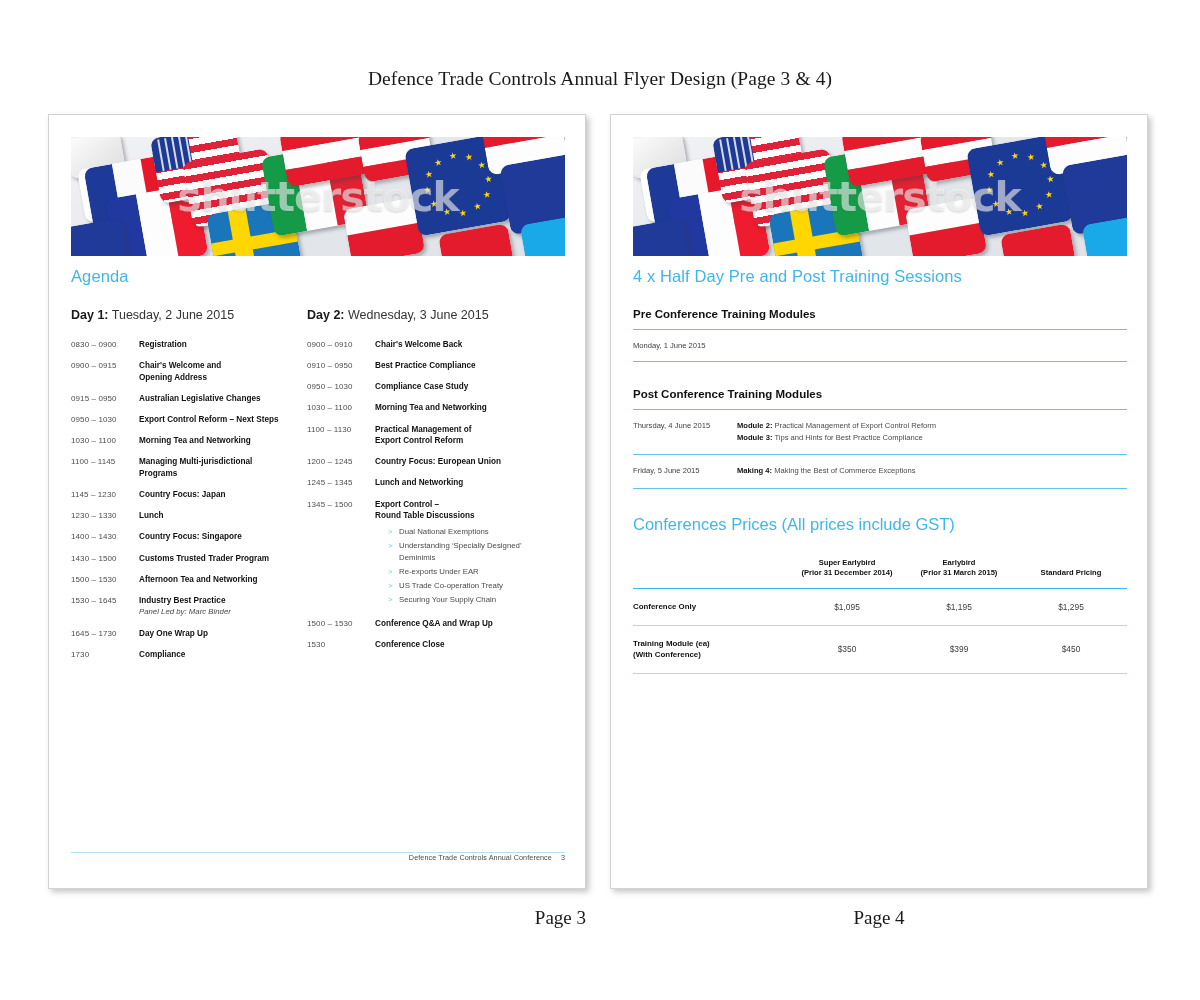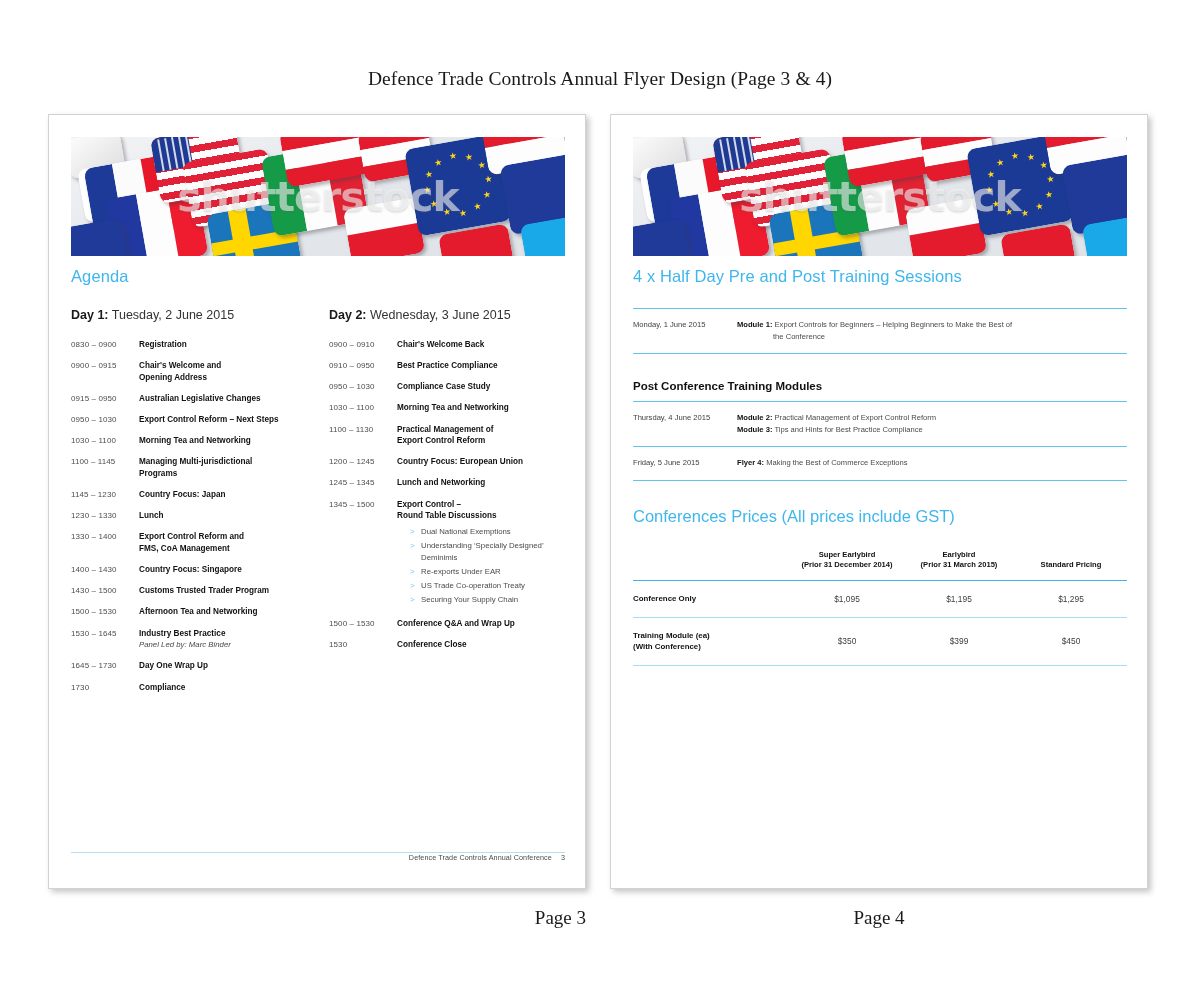--- a/index.html
+++ b/index.html
@@ -97,21 +97,21 @@
   }
   .sec-title {
     color: #3fb6ec;
     font-size: 16.5px;
     font-weight: 400;
     margin: 0 0 22px 0;
     letter-spacing: .1px;
   }
 
   
-  .agenda-cols { display: flex; gap: 22px; }
+  .agenda-cols { display: flex; }
   .agenda-col { width: 236px; }
   .day-head {
     font-size: 12.5px;
     color: #1a1a1a;
     margin-bottom: 17px;
     white-space: nowrap;
   }
   .day-head b { font-weight: 700; }
   .day-head span { font-weight: 400; color: #333; }
   .agenda-row { display: flex; margin-bottom: 9.5px; }
@@ -366,26 +366,20 @@
           <div class="agenda-row">
             <div class="a-time">1145 – 1230</div>
             <div>
               <div class="a-title">Country Focus: Japan</div>
             </div>
           </div>
           <div class="agenda-row">
             <div class="a-time">1230 – 1330</div>
             <div>
               <div class="a-title">Lunch</div>
-            </div>
-          </div>
-          <div class="agenda-row">
-            <div class="a-time">1330 – 1400</div>
-            <div>
-              <div class="a-title">Export Control Reform and<br>FMS, CoA Management</div>
             </div>
           </div>
           <div class="agenda-row">
             <div class="a-time">1400 – 1430</div>
             <div>
               <div class="a-title">Country Focus: Singapore</div>
             </div>
           </div>
           <div class="agenda-row">
             <div class="a-time">1430 – 1500</div>
@@ -600,49 +594,46 @@
         <div class="key" style="left: 370px; top: 92px; width: 70px; height: 40px; transform: rotate(-10deg);">
           <div style="position:absolute;inset:0;background:#e31b2d"></div>
         </div>
       </div>
     <div class="watermark">shutterstock</div>
   </div>
 
   <div class="content">
     <div class="sec-title">4 x Half Day Pre and Post Training Sessions</div>
 
+    <div class="sub-head">Pre Conference Training Modules</div>
     <div class="rule"></div>
     <div id="pre-modules">
         <div class="mod-block">
           <div class="mod-date">Monday, 1 June 2015</div>
-          <div class="mod-body">
-            <div><b>Module 1:</b> Export Controls for Beginners – Helping Beginners to Make the Best of</div>
-            <div class="mod-indent">the Conference</div>
-          </div>
         </div>
         <div class="rule"></div>
       </div>
 
     <div class="spacer-26"></div>
 
     <div class="sub-head">Post Conference Training Modules</div>
     <div class="rule"></div>
     <div id="post-modules">
         <div class="mod-block">
           <div class="mod-date">Thursday, 4 June 2015</div>
           <div class="mod-body">
             <div><b>Module 2:</b> Practical Management of Export Control Reform</div>
             <div><b>Module 3:</b> Tips and Hints for Best Practice Compliance</div>
           </div>
         </div>
         <div class="rule"></div>
         <div class="mod-block">
           <div class="mod-date">Friday, 5 June 2015</div>
           <div class="mod-body">
-            <div><b>Flyer 4:</b> Making the Best of Commerce Exceptions</div>
+            <div><b>Making 4:</b> Making the Best of Commerce Exceptions</div>
           </div>
         </div>
         <div class="rule"></div>
       </div>
 
     <div class="spacer-26"></div>
 
     <div class="price-title">Conferences Prices (All prices include GST)</div>
     <table class="pricing">
       <thead id="pricing-head">

